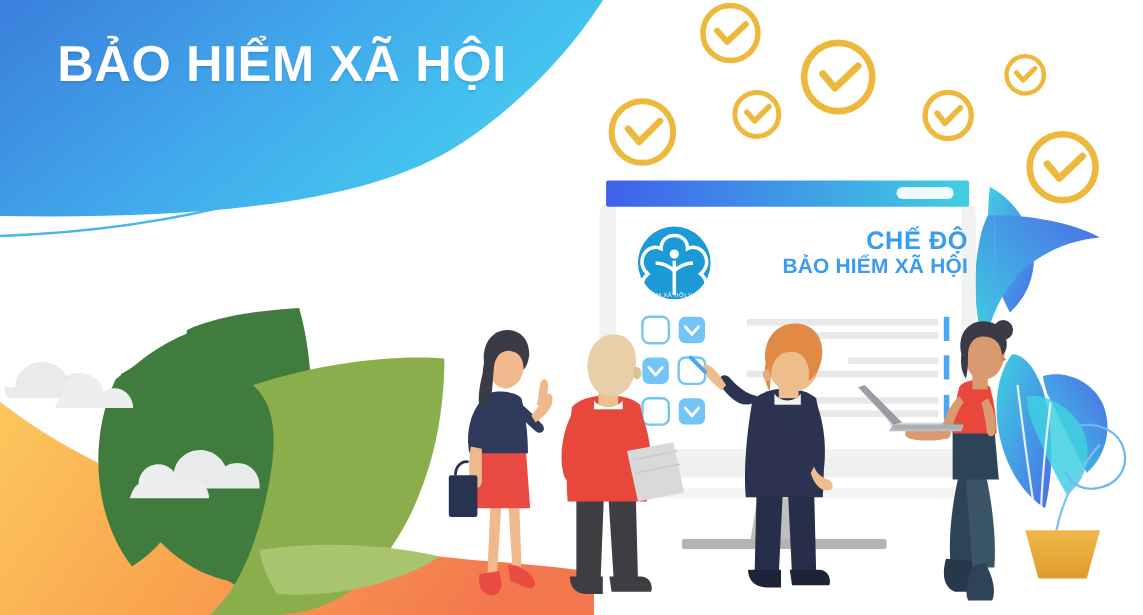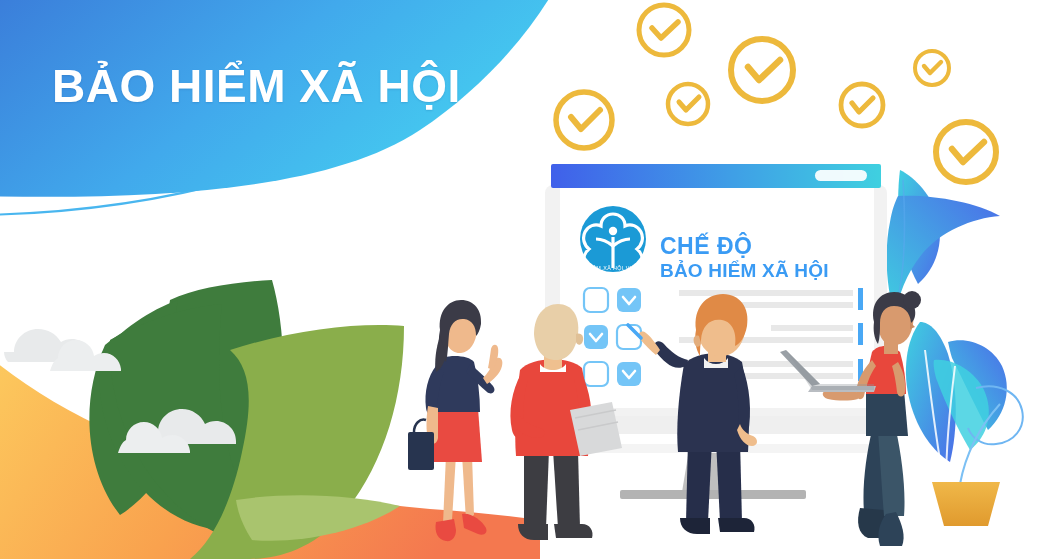--- a/index.html
+++ b/index.html
@@ -15,37 +15,37 @@
     overflow:hidden;
     background:#ffffff;
   }
   #art{
     position:absolute;
     left:0; top:0;
     width:1039px;
     height:559px;
   }
   
-  .ov{ position:absolute;margin-top:28px; }
+  .ov{ position:absolute; }
 
   #banner-title{
     left:52px; top:34px;
     width:470px;
     color:#ffffff;
     font-size:46px;
     font-weight:bold;
     letter-spacing:0.5px;
     line-height:1.05;
     text-shadow:0 1px 2px rgba(0,60,130,.18);
     white-space:nowrap;
   }
   #screen-heading{
     left:660px; top:206px;
     width:220px;
-    text-align:left;
+    text-align:right;
     color:#3a9bf4;
     font-weight:bold;
     line-height:1.12;
   }
   #screen-heading .l1{ display:block; font-size:23px; letter-spacing:.5px;}
   #screen-heading .l2{ display:block; font-size:19px; letter-spacing:.2px;}
 </style>
 </head>
 <body>
 

